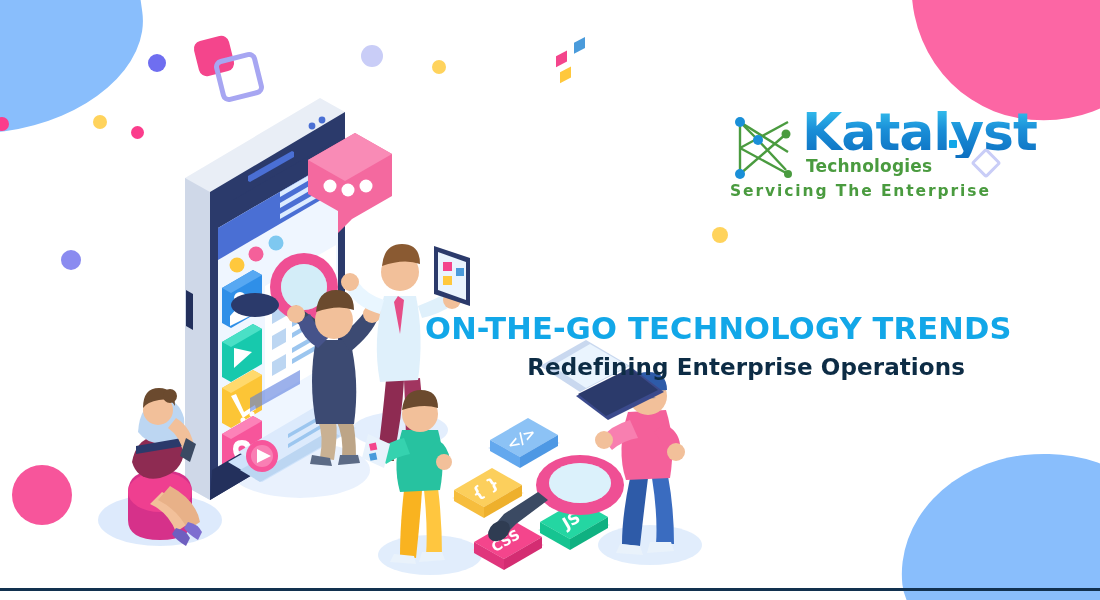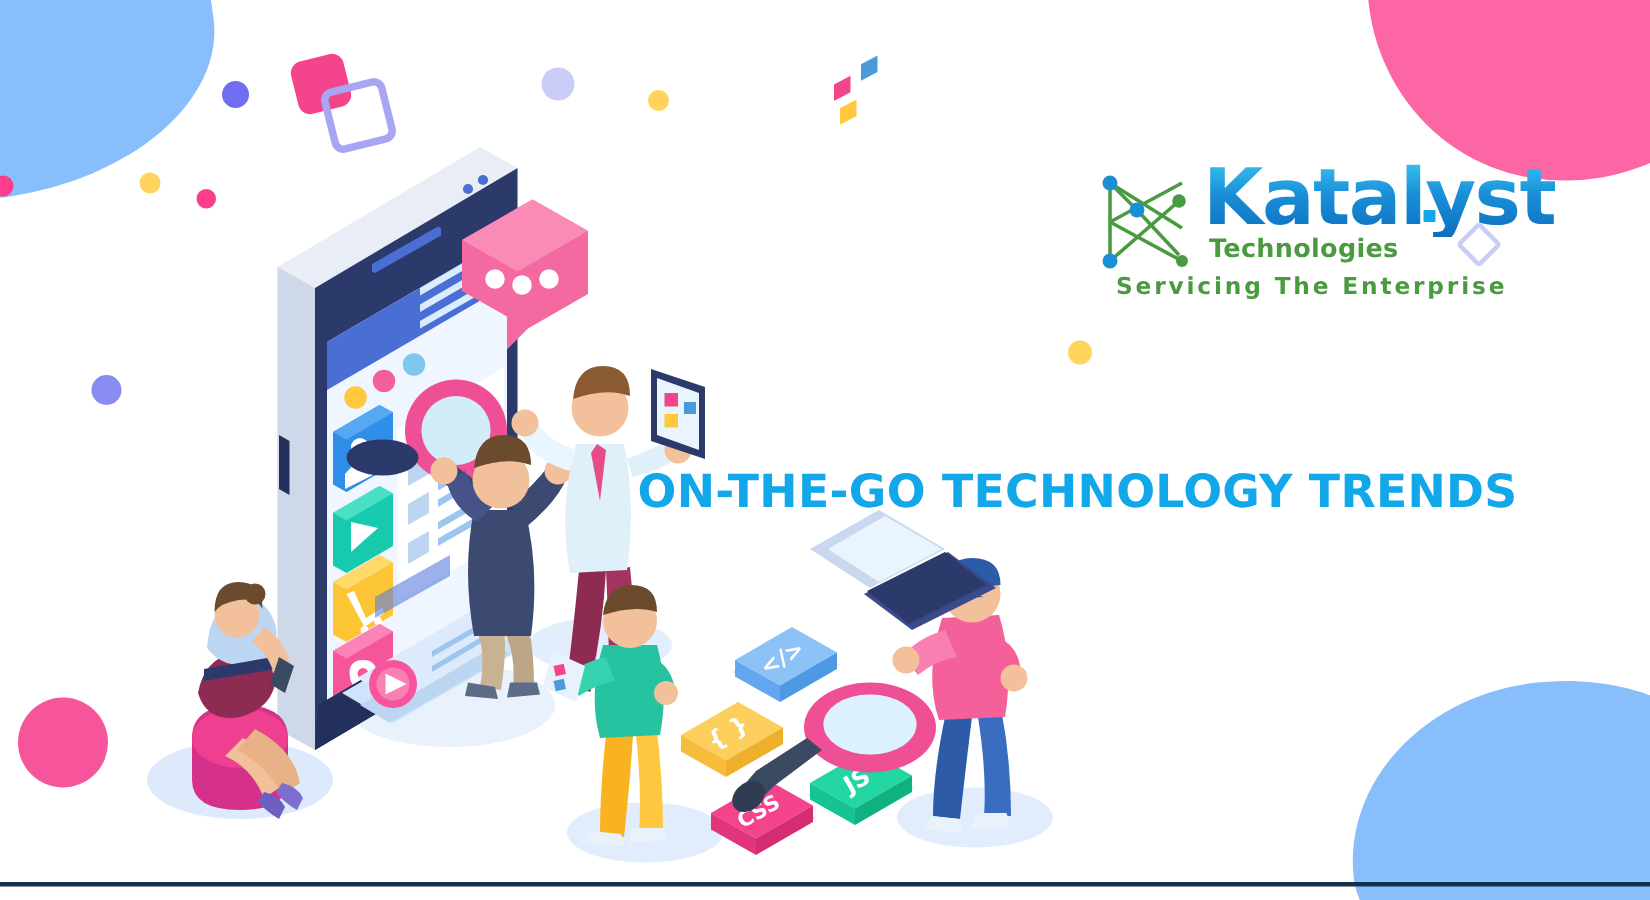--- a/index.html
+++ b/index.html
@@ -51,21 +51,21 @@
     background:linear-gradient(180deg,#38c5f0 0%,#1a8fd8 45%,#0d6fc0 100%);
     -webkit-background-clip:text;background-clip:text;color:transparent;
     line-height:1;
   }
   .logo-tech{
     position:absolute;left:78px;top:48px;
     font-family:"DejaVu Sans", sans-serif;
     font-weight:bold;font-size:17px;color:#4a9b3f;letter-spacing:.2px;text-align:right;
   }
   .logo-tag{
-    position:absolute;left:16px;top:74px;
+    position:absolute;left:2px;top:74px;
     font-family:"DejaVu Sans", sans-serif;
     font-weight:bold;font-size:15.5px;color:#4a9b3f;letter-spacing:1.9px;
     white-space:nowrap;
   }
 
   
   .headline{
     position:absolute;left:425px;top:313px;width:540px;text-align:right;
   }
   .h-main{
@@ -380,16 +380,17 @@
       <circle cx="58" cy="22" r="4.5" fill="#4a9b3f"></circle>
       <circle cx="60" cy="62" r="4" fill="#4a9b3f"></circle>
     </svg>
     <div class="logo-word">Katalyst</div>
     <div class="logo-tech">Technologies</div>
     <div class="logo-tag">Servicing The Enterprise</div>
   </div>
 
   <div class="headline">
     <div class="h-main">ON-THE-GO TECHNOLOGY TRENDS</div>
+    <div class="h-sub">Redefining Enterprise Operations</div>
   </div>
 
   <div class="baseline"></div>
 </div>
 
 </body></html>

